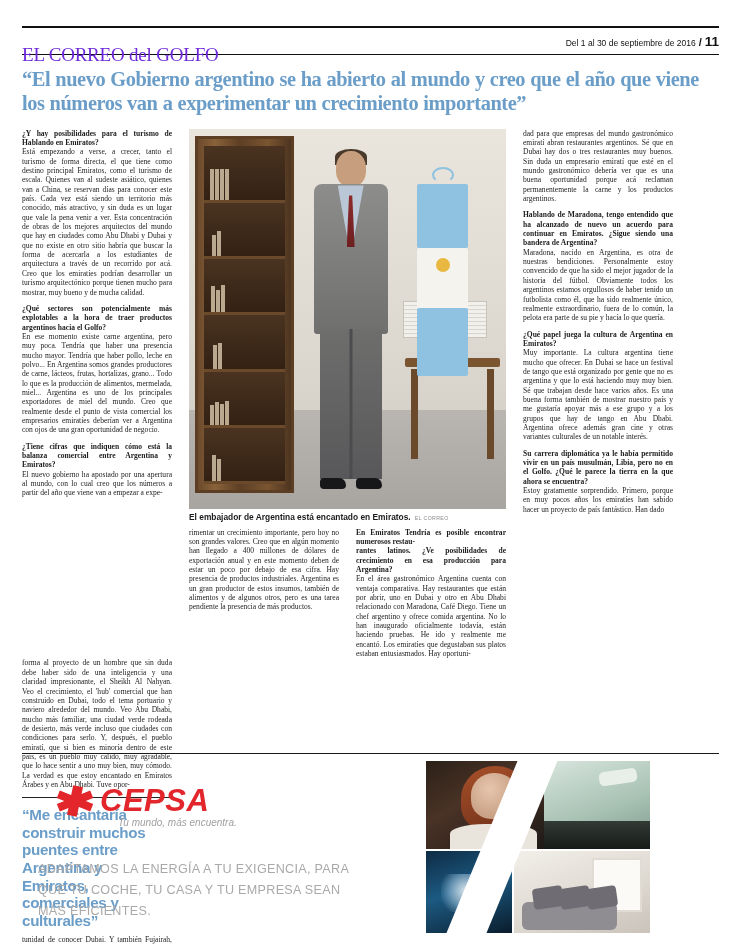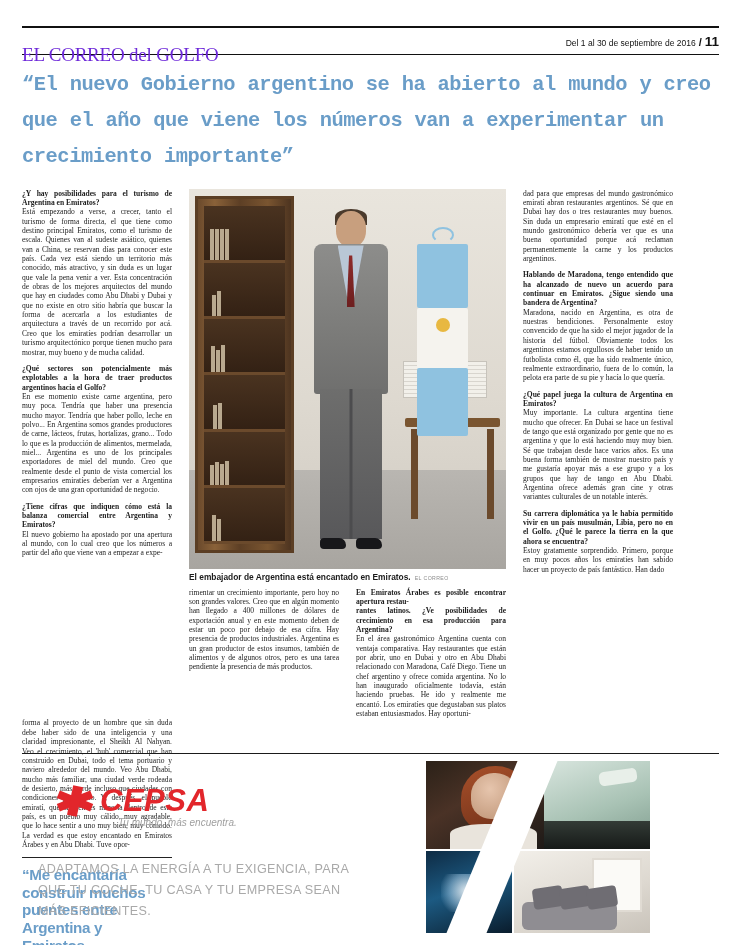--- a/index.html
+++ b/index.html
@@ -64,24 +64,24 @@
   .masthead-page {
     font-family: "Liberation Sans", sans-serif;
     font-size: 13.5px;
     font-weight: bold;
     color: #111;
   }
 
   
   .headline {
     margin-top: 12px;
-    font-family: Liberation Mono, monospace;
+    font-family: Liberation Serif, serif;
     font-weight: bold;
     font-size: 20.4px;
-    line-height: 36px;
+    line-height: 24px;
     color: #6a9dc8;
     letter-spacing: -0.45px;
     word-spacing: 0.5px;
   }
 
   
   .body-grid {
     margin-top: 13px;
     display: grid;
     grid-template-columns: 150px 150px 150px 150px;
@@ -396,21 +396,21 @@
       <span class="masthead-page">11</span>
     </div>
   </div>
 
   <h1 class="headline">“El nuevo Gobierno argentino se ha abierto al mundo y creo que el año que viene los números van a experimentar un crecimiento importante”</h1>
 
   <div class="body-grid">
 
     <div class="col">
       <p class="ptext">
-        <span class="q first">¿Y hay posibilidades para el turismo de Argentina en Emiratos?</span>
+        <span class="q first">¿Y hay posibilidades para el turismo de Hablando en Emiratos?</span>
         <span class="a">Está empezando a verse, a crecer, tanto el turismo de forma directa, el que tiene como destino principal Emiratos, como el turismo de escala. Quienes van al sudeste asiático, quienes van a China, se reservan días para conocer este país. Cada vez está siendo un territorio más conocido, más atractivo, y sin duda es un lugar que vale la pena venir a ver. Esta concentración de obras de los mejores arquitectos del mundo que hay en ciudades como Abu Dhabi y Dubai y que no existe en otro sitio habría que buscar la forma de acercarla a los estudiantes de arquitectura a través de un recorrido por acá. Creo que los emiratíes podrían desarrollar un turismo arquitectónico porque tienen mucho para mostrar, muy bueno y de mucha calidad.</span>
         <span class="q">¿Qué sectores son potencialmente más explotables a la hora de traer productos argentinos hacia el Golfo?</span>
         <span class="a">En ese momento existe carne argentina, pero muy poca. Tendría que haber una presencia mucho mayor. Tendría que haber pollo, leche en polvo... En Argentina somos grandes productores de carne, lácteos, frutas, hortalizas, grano... Todo lo que es la producción de alimentos, mermelada, miel... Argentina es uno de los principales exportadores de miel del mundo. Creo que realmente desde el punto de vista comercial los empresarios emiratíes deberían ver a Argentina con ojos de una gran oportunidad de negocio.</span>
         <span class="q">¿Tiene cifras que indiquen cómo está la balanza comercial entre Argentina y Emiratos?</span>
         <span class="a">El nuevo gobierno ha apostado por una apertura al mundo, con lo cual creo que los números a partir del año que viene van a empezar a expe-</span>
       </p>
     </div>
 
     <div class="photo-wrap">
       <div class="photo">
@@ -486,21 +486,21 @@
       </div>
 
       <div class="photo-caption-cols">
         <div class="col">
           <p class="ptext">
             <span class="a">rimentar un crecimiento importante, pero hoy no son grandes valores. Creo que en algún momento han llegado a 400 millones de dólares de exportación anual y en este momento deben de estar un poco por debajo de esa cifra. Hay presencia de productos industriales. Argentina es un gran productor de estos insumos, también de alimentos y de algunos otros, pero es una tarea pendiente la presencia de más productos.</span>
           </p>
         </div>
         <div class="col">
           <p class="ptext">
-            <span class="q first">En Emiratos Árabes es posible encontrar apertura restau-</span>
+            <span class="q first">En Emiratos Tendría es posible encontrar numerosos restau-</span>
             <span class="q" style="margin-top:0">rantes latinos. ¿Ve posibilidades de crecimiento en esa producción para Argentina?</span>
             <span class="a">En el área gastronómico Argentina cuenta con ventaja comparativa. Hay restaurantes que están por abrir, uno en Dubai y otro en Abu Dhabi relacionado con Maradona, Café Diego. Tiene un chef argentino y ofrece comida argentina. No lo han inaugurado oficialmente todavía, están haciendo pruebas. He ido y realmente me encantó. Los emiratíes que degustaban sus platos estaban entusiasmados. Hay oportuni-</span>
           </p>
         </div>
       </div>
     </div>
 
     <div class="col">
       <p class="ptext">
         <span class="a">dad para que empresas del mundo gastronómico emiratí abran restaurantes argentinos. Sé que en Dubai hay dos o tres restaurantes muy buenos. Sin duda un empresario emiratí que esté en el mundo gastronómico debería ver que es una buena oportunidad porque acá reclaman permanentemente la carne y los productos argentinos.</span>

